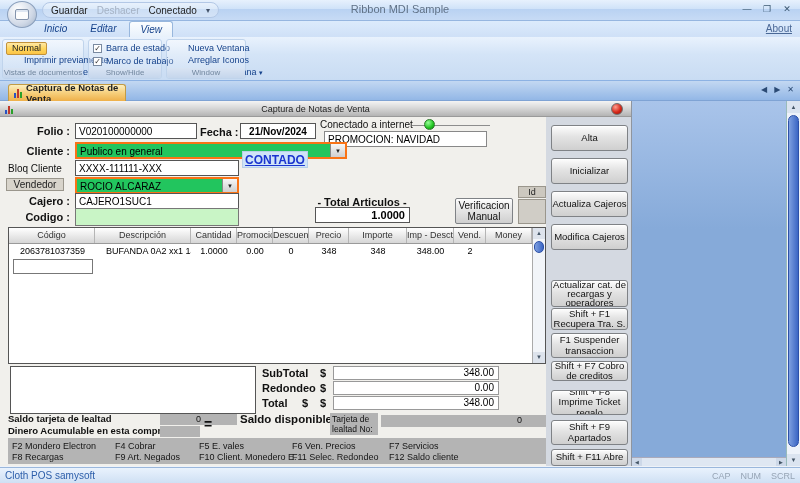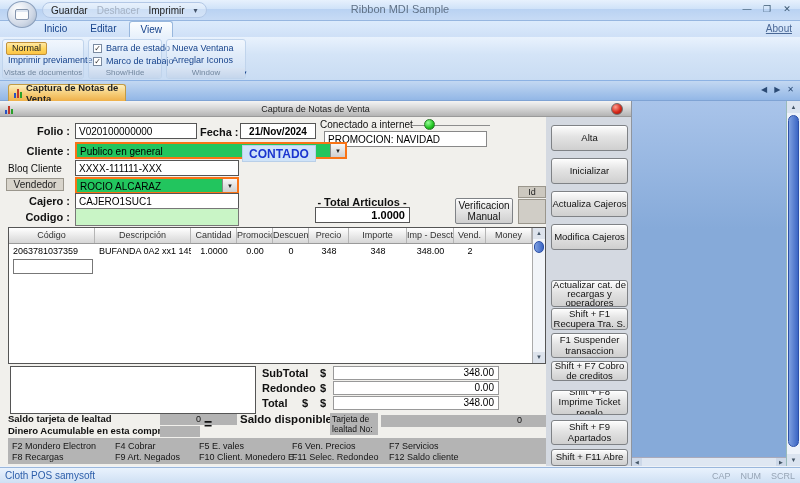--- a/index.html
+++ b/index.html
@@ -24,35 +24,35 @@
   .qcaret { font-size:8px; color:#44536a; }
   .wtitle { left:0; top:3px; width:800px; text-align:center; font-size:11px; color:#5f7186; }
   .winbtns { right:4px; top:2px; display:flex; gap:2px; }
   .wbtn { width:18px; height:14px; font-size:9px; line-height:14px; text-align:center;
     color:#3c5872; border-radius:2px; }
 
   
   .tabrow { left:0; top:21px; width:800px; height:16px;
     background:linear-gradient(#dcebfc,#cfe0f7); }
   .rtabs { left:34px; top:0; display:flex; gap:3px; height:16px; }
-  .rtab { font-size:10px; line-height:15px; padding:0 10px; color:#15428b; }
+  .rtab { font-size:10px; line-height:15px; padding:0 10px; color:#15428b;font-style:italic; }
   .rtab.active { background:linear-gradient(#fbfdff,#e8f1fb);
     border:1px solid #98b7dd; border-bottom:none; border-radius:3px 3px 0 0; }
   .about { right:8px; top:2px; font-size:10px; color:#4a6896; text-decoration:underline; }
 
   
   .ribbon { left:0; top:37px; width:800px; height:44px;
     background:linear-gradient(#e9f2fd,#d4e4f7 40%,#c9dcf3);
     border-bottom:1px solid #8db2e3; }
   .rgroup { position:absolute; top:2px; height:40px; border:1px solid #c0d4ec;
     border-radius:3px; background:linear-gradient(rgba(255,255,255,.45),rgba(255,255,255,.05)); }
   .rcaption { position:absolute; left:0; right:0; bottom:0; height:10px;
     background:linear-gradient(#d9e4f3,#c5d6ec); font-size:8px; line-height:10px;
     text-align:center; color:#72879f; border-radius:0 0 3px 3px; }
-  .ritem { position:absolute; font-size:9px; color:#15428b; white-space:nowrap; }
+  .ritem { position:absolute; font-size:9px; color:#15428b; white-space:nowrap;margin-left:16px; }
   .normalbtn { position:absolute; left:3px; top:2px; font-size:9px; color:#222;
     background:linear-gradient(#ffe8a6,#ffd75e 50%,#fbc445); border:1px solid #c austen2923a;
     border:1px solid #c2923a; border-radius:2px; padding:0 5px; line-height:11px; }
   .cbrow { position:absolute; display:flex; align-items:center; gap:4px; }
   .cbox { width:9px; height:9px; background:#fff; border:1px solid #7a8aa0;
     font-size:8px; line-height:8px; text-align:center; color:#333; }
   .cblabel { font-size:9px; color:#15428b; white-space:nowrap; }
 
   
   .mdistrip { left:0; top:81px; width:800px; height:20px;
@@ -106,21 +106,21 @@
   .grid { position:absolute; left:8px; top:110px; width:538px; height:137px;
     background:#fff; border:1px solid #555; }
   .ghead { position:absolute; left:0; top:0; right:13px; height:16px; display:flex;
     background:linear-gradient(#ffffff,#d6d6d6); border-bottom:1px solid #9a9a9a; }
   .ghead span { display:block; font-size:9px; line-height:15px; text-align:center;
     color:#333; border-right:1px solid #b5b5b5; overflow:hidden; white-space:nowrap; }
   .grow { position:absolute; left:0; top:16px; right:13px; height:15px; display:flex; }
   .grow span { display:block; font-size:9px; line-height:15px; overflow:hidden; white-space:nowrap; }
   .c0{width:86px} .c1{width:96px} .c2{width:46px} .c3{width:36px} .c4{width:36px}
   .c5{width:40px} .c6{width:58px} .c7{width:47px} .c8{width:32px} .c9{flex:1}
-  .tctr{text-align:center} .tlft{text-align:left;padding-left:4px}
+  .tctr{text-align:center} .tlft{text-align:left;padding-left:11px}
   .gvs { position:absolute; right:0; top:0; bottom:0; width:13px; background:#f2f5f9;
     border-left:1px solid #aaa; }
   .gvs .ar { position:absolute; left:0; width:12px; height:11px; background:#dde3ec;
     font-size:6px; line-height:11px; text-align:center; color:#456; }
   .gvs .thumb { position:absolute; left:1px; top:13px; width:10px; height:12px;
     border-radius:5px; background:linear-gradient(90deg,#7d9fe0,#3b66c4);
     border:1px solid #2d51a8; }
   .editbox { position:absolute; left:4px; top:31px; width:80px; height:15px;
     background:#fff; border:1px solid #777; }
 
@@ -171,21 +171,21 @@
 </head>
 <body>
 
 <div class="screen">
 
   <div class="abs titlebar">
     <div class="abs wtitle">Ribbon MDI Sample</div>
     <div class="abs qat">
       <span>Guardar</span>
       <span class="disabled">Deshacer</span>
-      <span>Imprimir</span>
+      <span>Conectado</span>
       <span class="qcaret">▾</span>
     </div>
     <div class="abs winbtns">
       <span class="wbtn">—</span>
       <span class="wbtn">❐</span>
       <span class="wbtn">✕</span>
     </div>
   </div>
   <div class="abs appbtn">
     <div class="appicon"></div>
@@ -266,21 +266,21 @@
       <div class="fld" style="left:324px;top:14px;width:163px;height:16px;border-color:#888;">PROMOCION: NAVIDAD</div>
 
       <span class="lbl lblb" style="left:8px;top:28px;width:62px;text-align:right;">Cliente :</span>
       <div class="combo" style="left:75px;top:25px;width:272px;height:17px;">
         <span class="val">Publico en general</span>
         <span class="dropbtn">▼</span>
       </div>
 
       <span class="lbl" style="left:8px;top:46px;width:62px;font-size:10px;">Bloq Cliente</span>
       <div class="fld" style="left:75px;top:43px;width:164px;height:16px;">XXXX-111111-XXX</div>
-      <div class="contado" style="left:242px;top:28px;width:74px;height:17px;line-height:16px;">CONTADO</div>
+      <div class="contado" style="left:242px;top:34px;width:66px;height:17px;line-height:16px;text-decoration:underline;">CONTADO</div>
 
       <div class="chip" style="left:6px;top:61px;width:58px;height:13px;line-height:12px;">Vendedor</div>
       <div class="combo" style="left:75px;top:60px;width:164px;height:17px;">
         <span class="val">ROCIO ALCARAZ</span>
         <span class="dropbtn">▼</span>
       </div>
 
       <span class="lbl lblb" style="left:8px;top:78px;width:62px;text-align:right;">Cajero :</span>
       <div class="fld" style="left:75px;top:76px;width:164px;height:16px;">CAJERO1SUC1</div>
 

